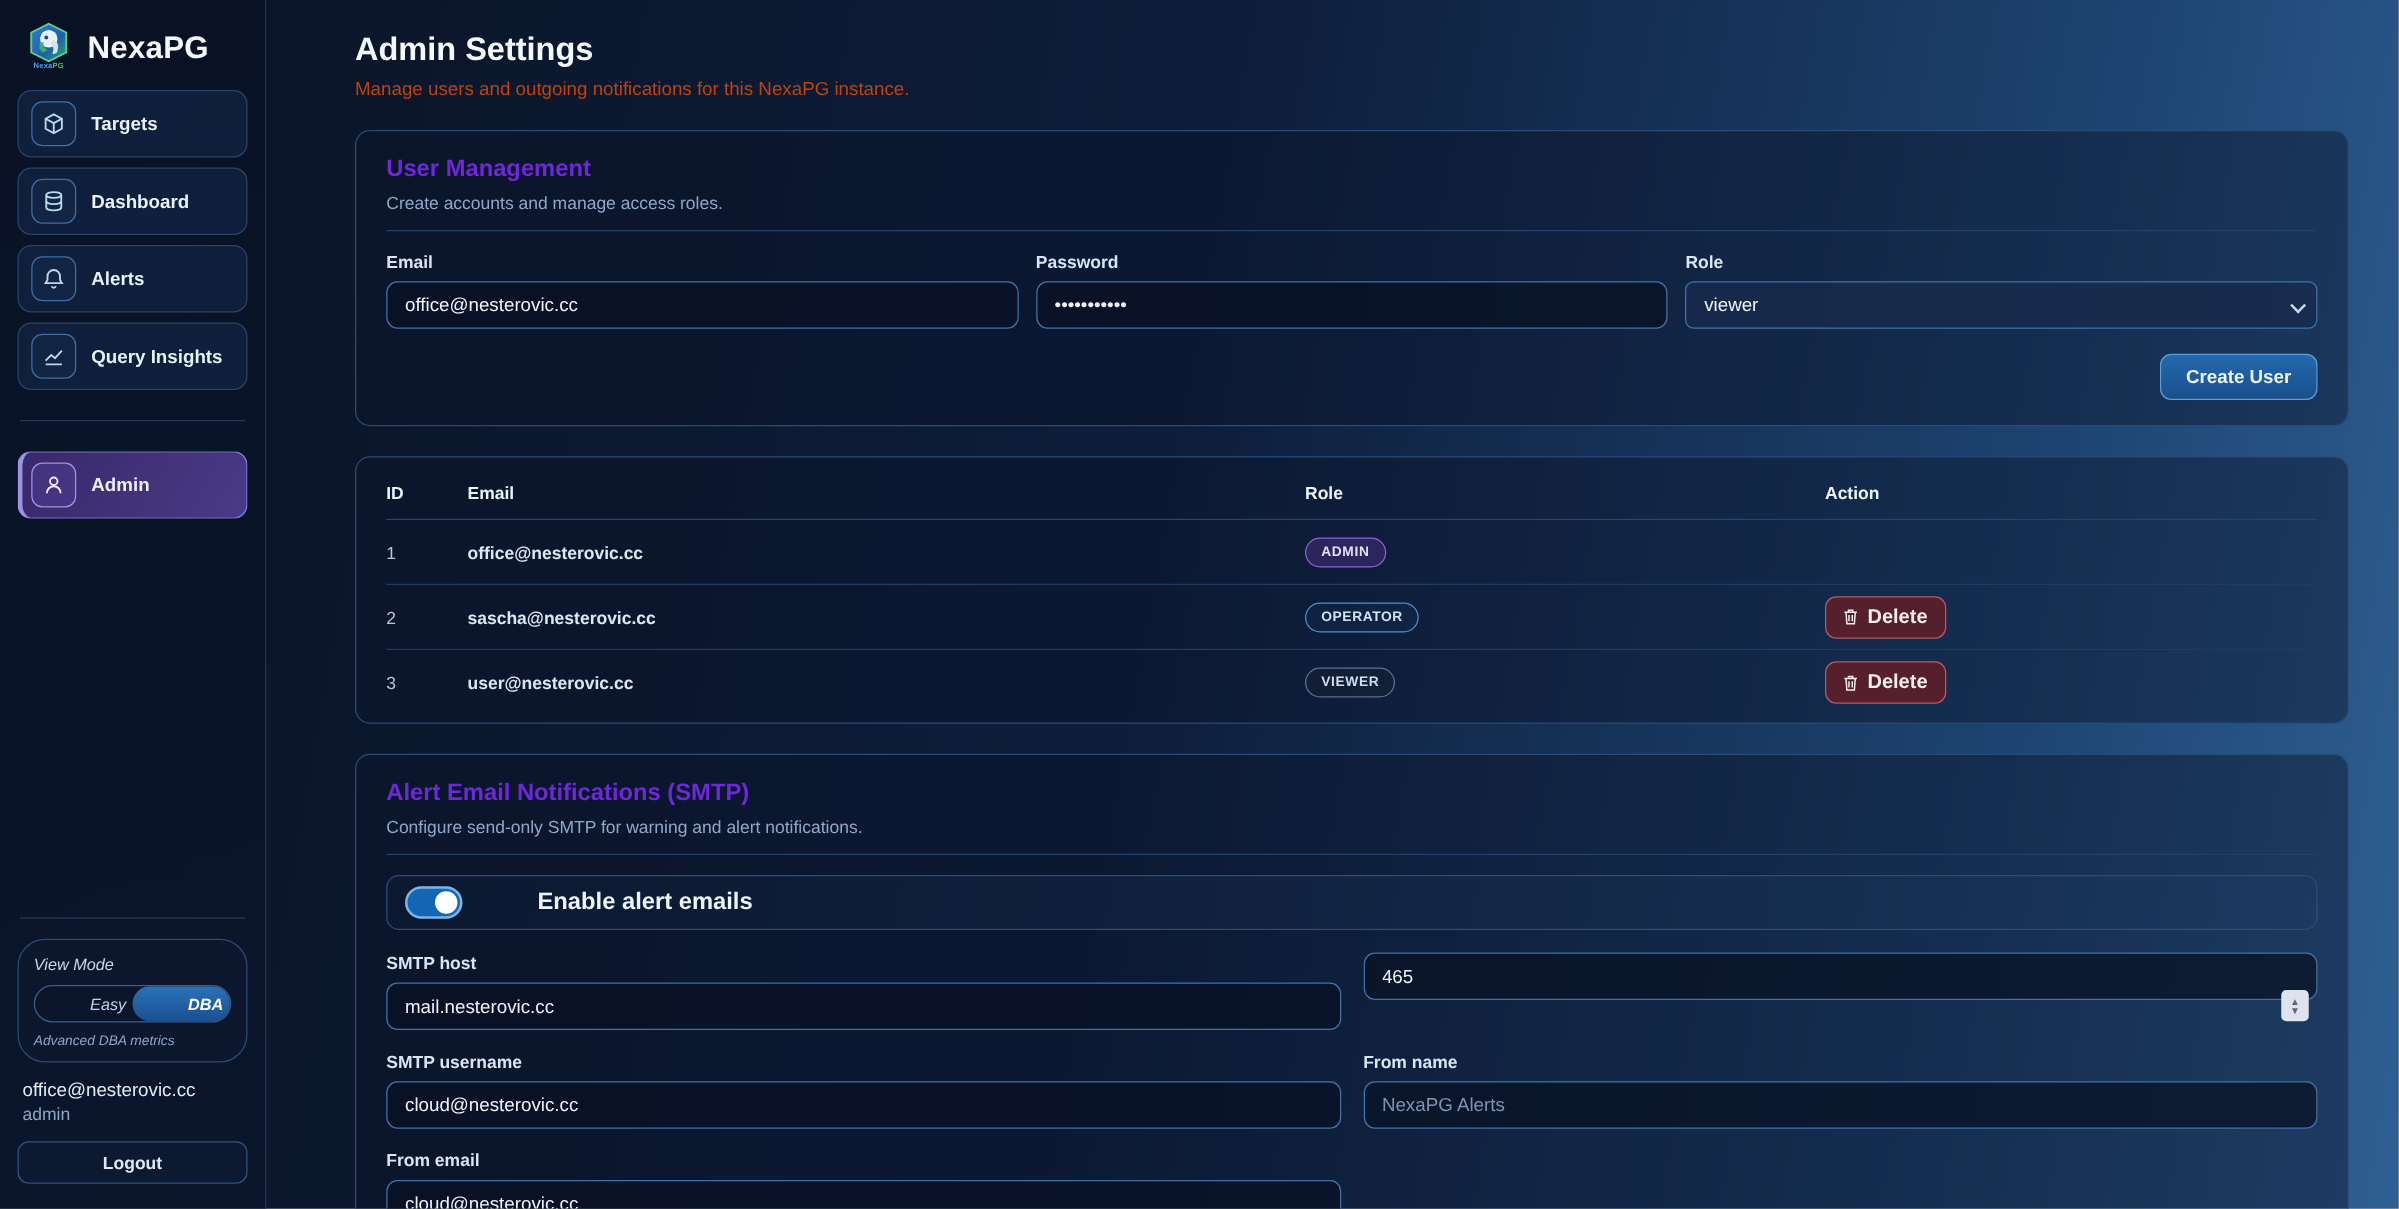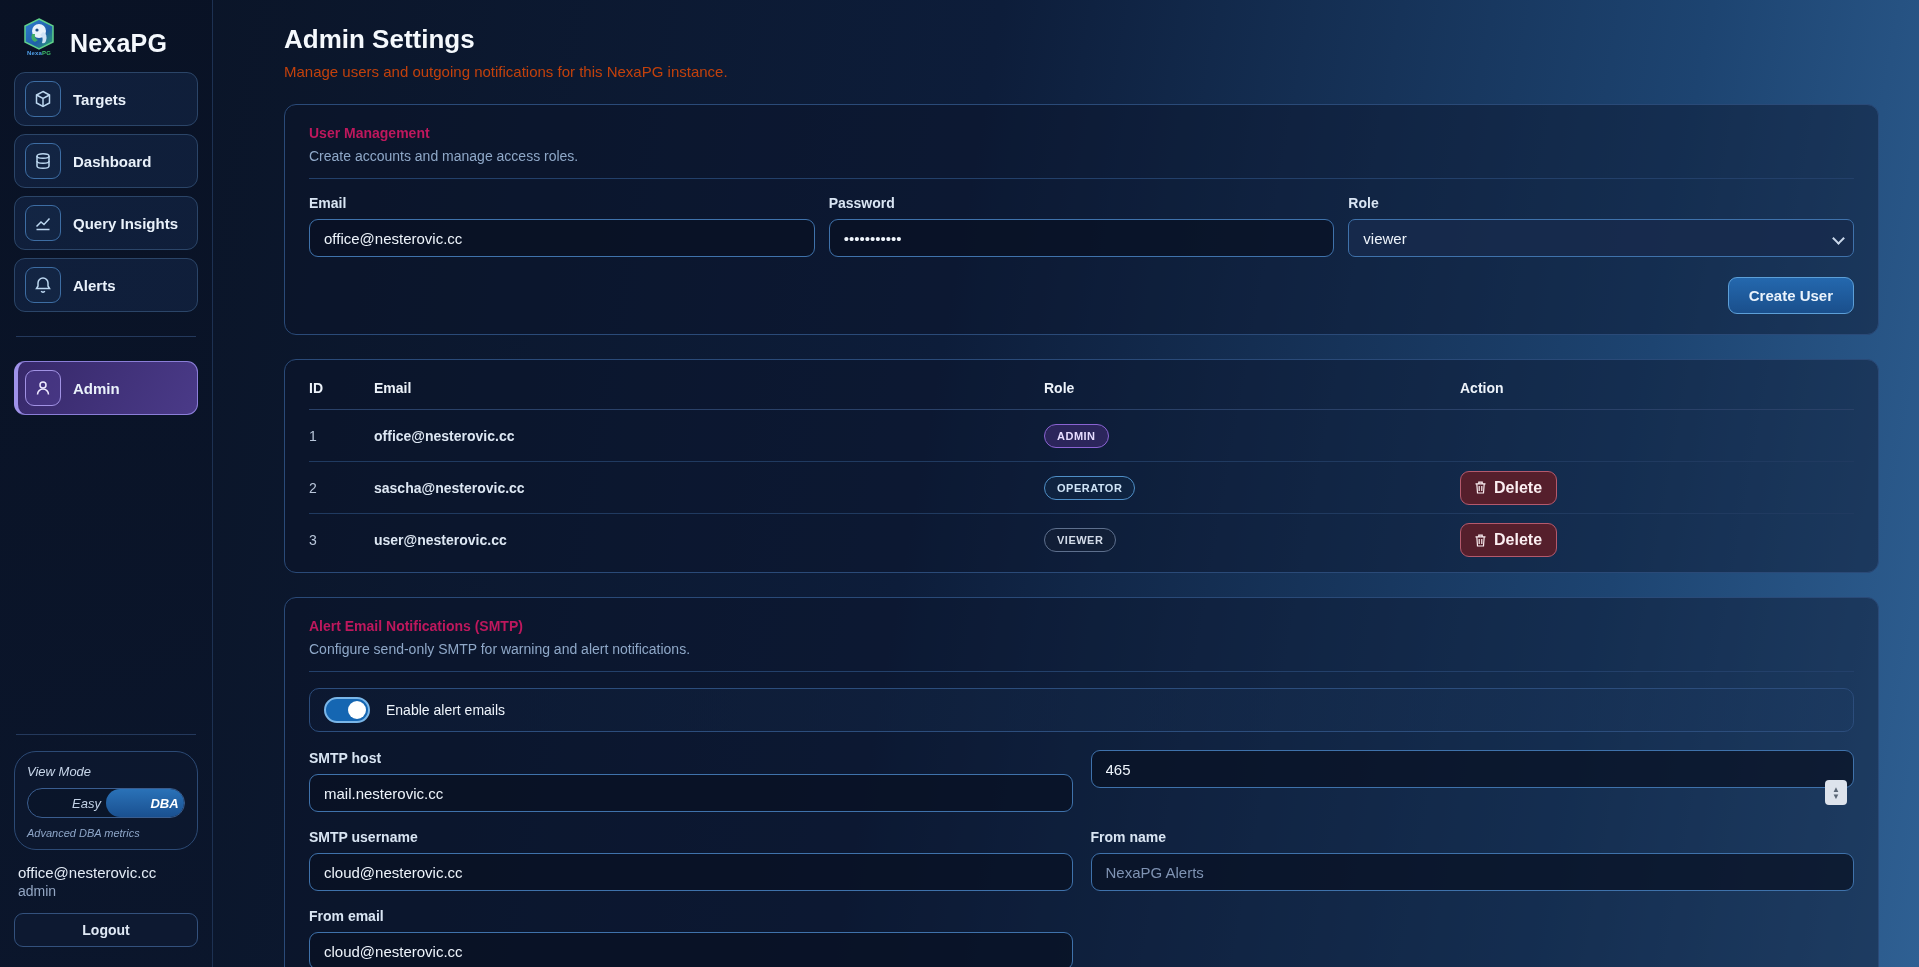--- a/index.html
+++ b/index.html
@@ -9,21 +9,21 @@
     background:linear-gradient(100deg,#0a1324 0%,#0d1d3a 48%,#1d4471 82%,#2f6093 100%);
     color:#e8eef7; display:flex;
   }
   
   .sidebar {
     width:213px; min-width:213px; height:100%;
     background:linear-gradient(180deg,rgba(9,18,37,.92),rgba(11,22,44,.88));
     border-right:1px solid #1d3152;
     display:flex; flex-direction:column; padding:16px 14px 20px 14px;
   }
-  .logo-row { display:flex; align-items:flex-end; gap:10px; padding:2px 4px 14px 4px; }
+  .logo-row { display:flex; align-items:center; gap:10px; padding:2px 4px 14px 4px; }
   .logo-badge { width:42px; height:40px; position:relative; display:flex; flex-direction:column; align-items:center; }
   .logo-badge svg { display:block; }
   .logo-mini { font-size:6px; font-weight:bold; letter-spacing:.2px; margin-top:-2px; }
   .logo-mini .nx { color:#4f9fe8; } .logo-mini .pg { color:#3fc06a; }
   .app-name { font-size:25px; font-weight:bold; color:#f4f8fd; letter-spacing:.2px; }
   .nav { display:flex; flex-direction:column; gap:8px; }
   .nav-item {
     display:flex; align-items:center; gap:12px; height:54px; padding:0 10px;
     background:linear-gradient(120deg,rgba(17,33,63,.85),rgba(20,40,74,.55));
     border:1px solid #2b4568; border-radius:11px; cursor:pointer;
@@ -57,21 +57,21 @@
     font-family:inherit;
   }
   
   .main { flex:1; padding:24px 40px 0 71px; overflow:hidden; }
   .page-title { font-size:26px; font-weight:bold; color:#f5f9fd; }
   .page-subtitle { font-size:15px; color:#c2410c; margin-top:8px; }
   .card {
     background:rgba(10,21,42,.45); border:1px solid #2a4a78; border-radius:12px;
     padding:20px 24px; margin-top:24px;
   }
-  .card-title { font-size:14px; font-weight:bold; color:#be185d; }
+  .card-title { font-size:19px; font-weight:bold; color:#6d28d9; }
   .card-subtitle { font-size:14px; color:#8fa8c8; margin-top:7px; }
   .card-divider { height:1px; background:#23406a; margin:14px 0 16px 0; }
   
   .form-row3 { display:flex; gap:14px; }
   .field { flex:1; }
   .field-label { font-size:14px; font-weight:bold; color:#d9e5f3; margin-bottom:8px; display:block; }
   .text-input {
     width:100%; height:38px; background:rgba(8,17,35,.72);
     border:1px solid #3f72ab; border-radius:9px; color:#eef4fb;
     font-size:15px; padding:0 14px; font-family:inherit; outline:none;
@@ -120,21 +120,21 @@
   
   .toggle-row {
     display:flex; align-items:center; gap:16px; height:44px; padding:0 14px;
     border:1px solid #2c4d7c; border-radius:10px;
     background:linear-gradient(100deg,rgba(13,27,53,.55),rgba(28,58,98,.45));
     margin-bottom:18px; cursor:pointer;
   }
   .toggle { width:46px; height:26px; border-radius:13px; position:relative; flex:0 0 auto; }
   .toggle.on { background:#1566b2; border:2px solid #7ab6e8; }
   .toggle.on .knob { position:absolute; right:2px; top:2px; width:18px; height:18px; border-radius:50%; background:#ffffff; }
-  .toggle-label { font-size:14px; font-weight:normal; color:#eef4fb; }
+  .toggle-label { font-size:19px; font-weight:bold; color:#eef4fb;margin-left:44px; }
   .smtp-grid { display:grid; grid-template-columns:1fr 1fr; column-gap:18px; row-gap:0; }
   .smtp-field { margin-bottom:17px; position:relative; }
   .spinner {
     position:absolute; right:7px; bottom:7px; width:22px; height:25px;
     background:#dde3ec; border-radius:4px; display:flex; flex-direction:column;
     align-items:center; justify-content:center; line-height:7px; cursor:pointer;
   }
   .spinner span { font-size:8px; color:#5a6675; }
 </style>
 </head>
@@ -178,34 +178,34 @@
           <ellipse cx="9" cy="4" rx="6" ry="2.3"></ellipse>
           <path d="M3 4 v5 c0 1.3 2.7 2.3 6 2.3 s6 -1 6 -2.3 v-5"></path>
           <path d="M3 9 v5 c0 1.3 2.7 2.3 6 2.3 s6 -1 6 -2.3 v-5"></path>
         </svg>
       </span>
       <span class="nav-label">Dashboard</span>
     </div>
     <div class="nav-item">
       <span class="icon-box">
         <svg width="18" height="18" viewBox="0 0 18 18" fill="none" stroke="currentColor" stroke-width="1.5">
+          <path d="M9 2 a5 5 0 0 1 5 5 v3 l1.5 2.5 H2.5 L4 10 V7 a5 5 0 0 1 5 -5 Z"></path>
+          <path d="M7.3 15 a1.8 1.8 0 0 0 3.4 0"></path>
+        </svg>
+      </span>
+      <span class="nav-label">Alerts</span>
+    </div>
+    <div class="nav-item">
+      <span class="icon-box">
+        <svg width="18" height="18" viewBox="0 0 18 18" fill="none" stroke="currentColor" stroke-width="1.5">
           <path d="M2.5 12.5 L7 8 L10 10.5 L15.5 4.5"></path>
           <path d="M2.5 15.5 H15.5"></path>
         </svg>
       </span>
       <span class="nav-label">Query Insights</span>
-    </div>
-    <div class="nav-item">
-      <span class="icon-box">
-        <svg width="18" height="18" viewBox="0 0 18 18" fill="none" stroke="currentColor" stroke-width="1.5">
-          <path d="M9 2 a5 5 0 0 1 5 5 v3 l1.5 2.5 H2.5 L4 10 V7 a5 5 0 0 1 5 -5 Z"></path>
-          <path d="M7.3 15 a1.8 1.8 0 0 0 3.4 0"></path>
-        </svg>
-      </span>
-      <span class="nav-label">Alerts</span>
     </div>
     <div class="nav-divider"></div>
     <div class="nav-item active">
       <span class="icon-box">
         <svg width="18" height="18" viewBox="0 0 18 18" fill="none" stroke="currentColor" stroke-width="1.5">
           <circle cx="9" cy="6" r="3"></circle>
           <path d="M3.5 15.5 a5.5 5.5 0 0 1 11 0"></path>
         </svg>
       </span>
       <span class="nav-label">Admin</span>

